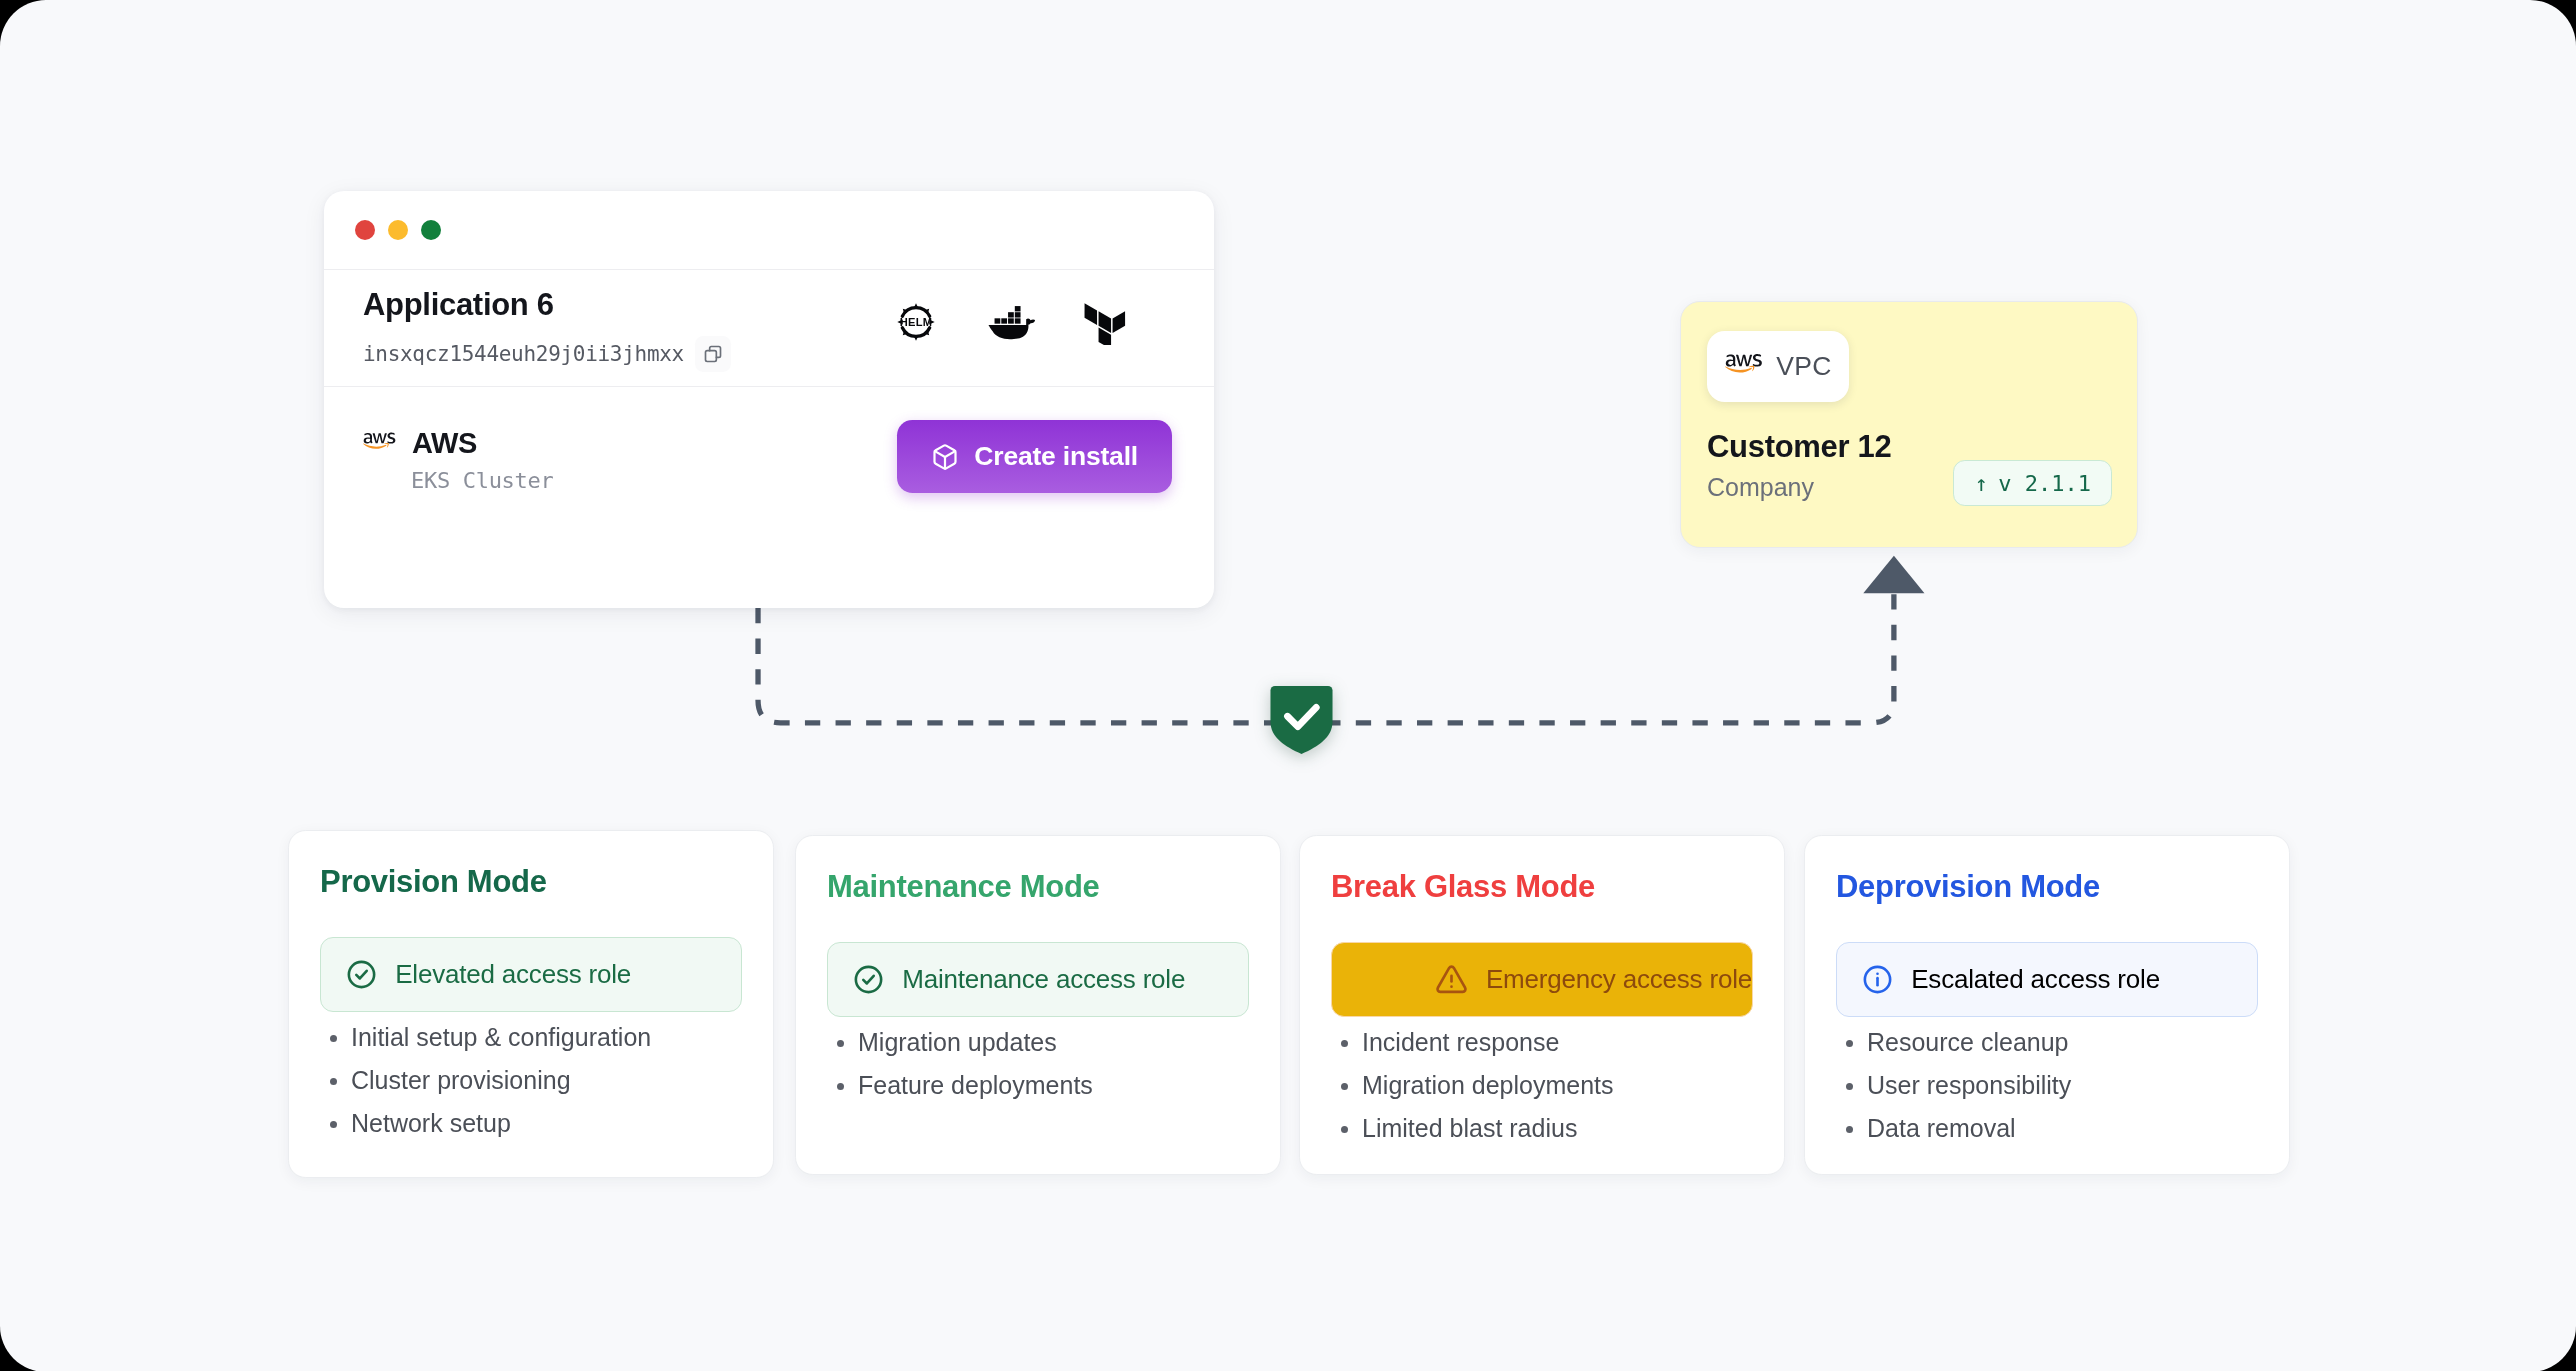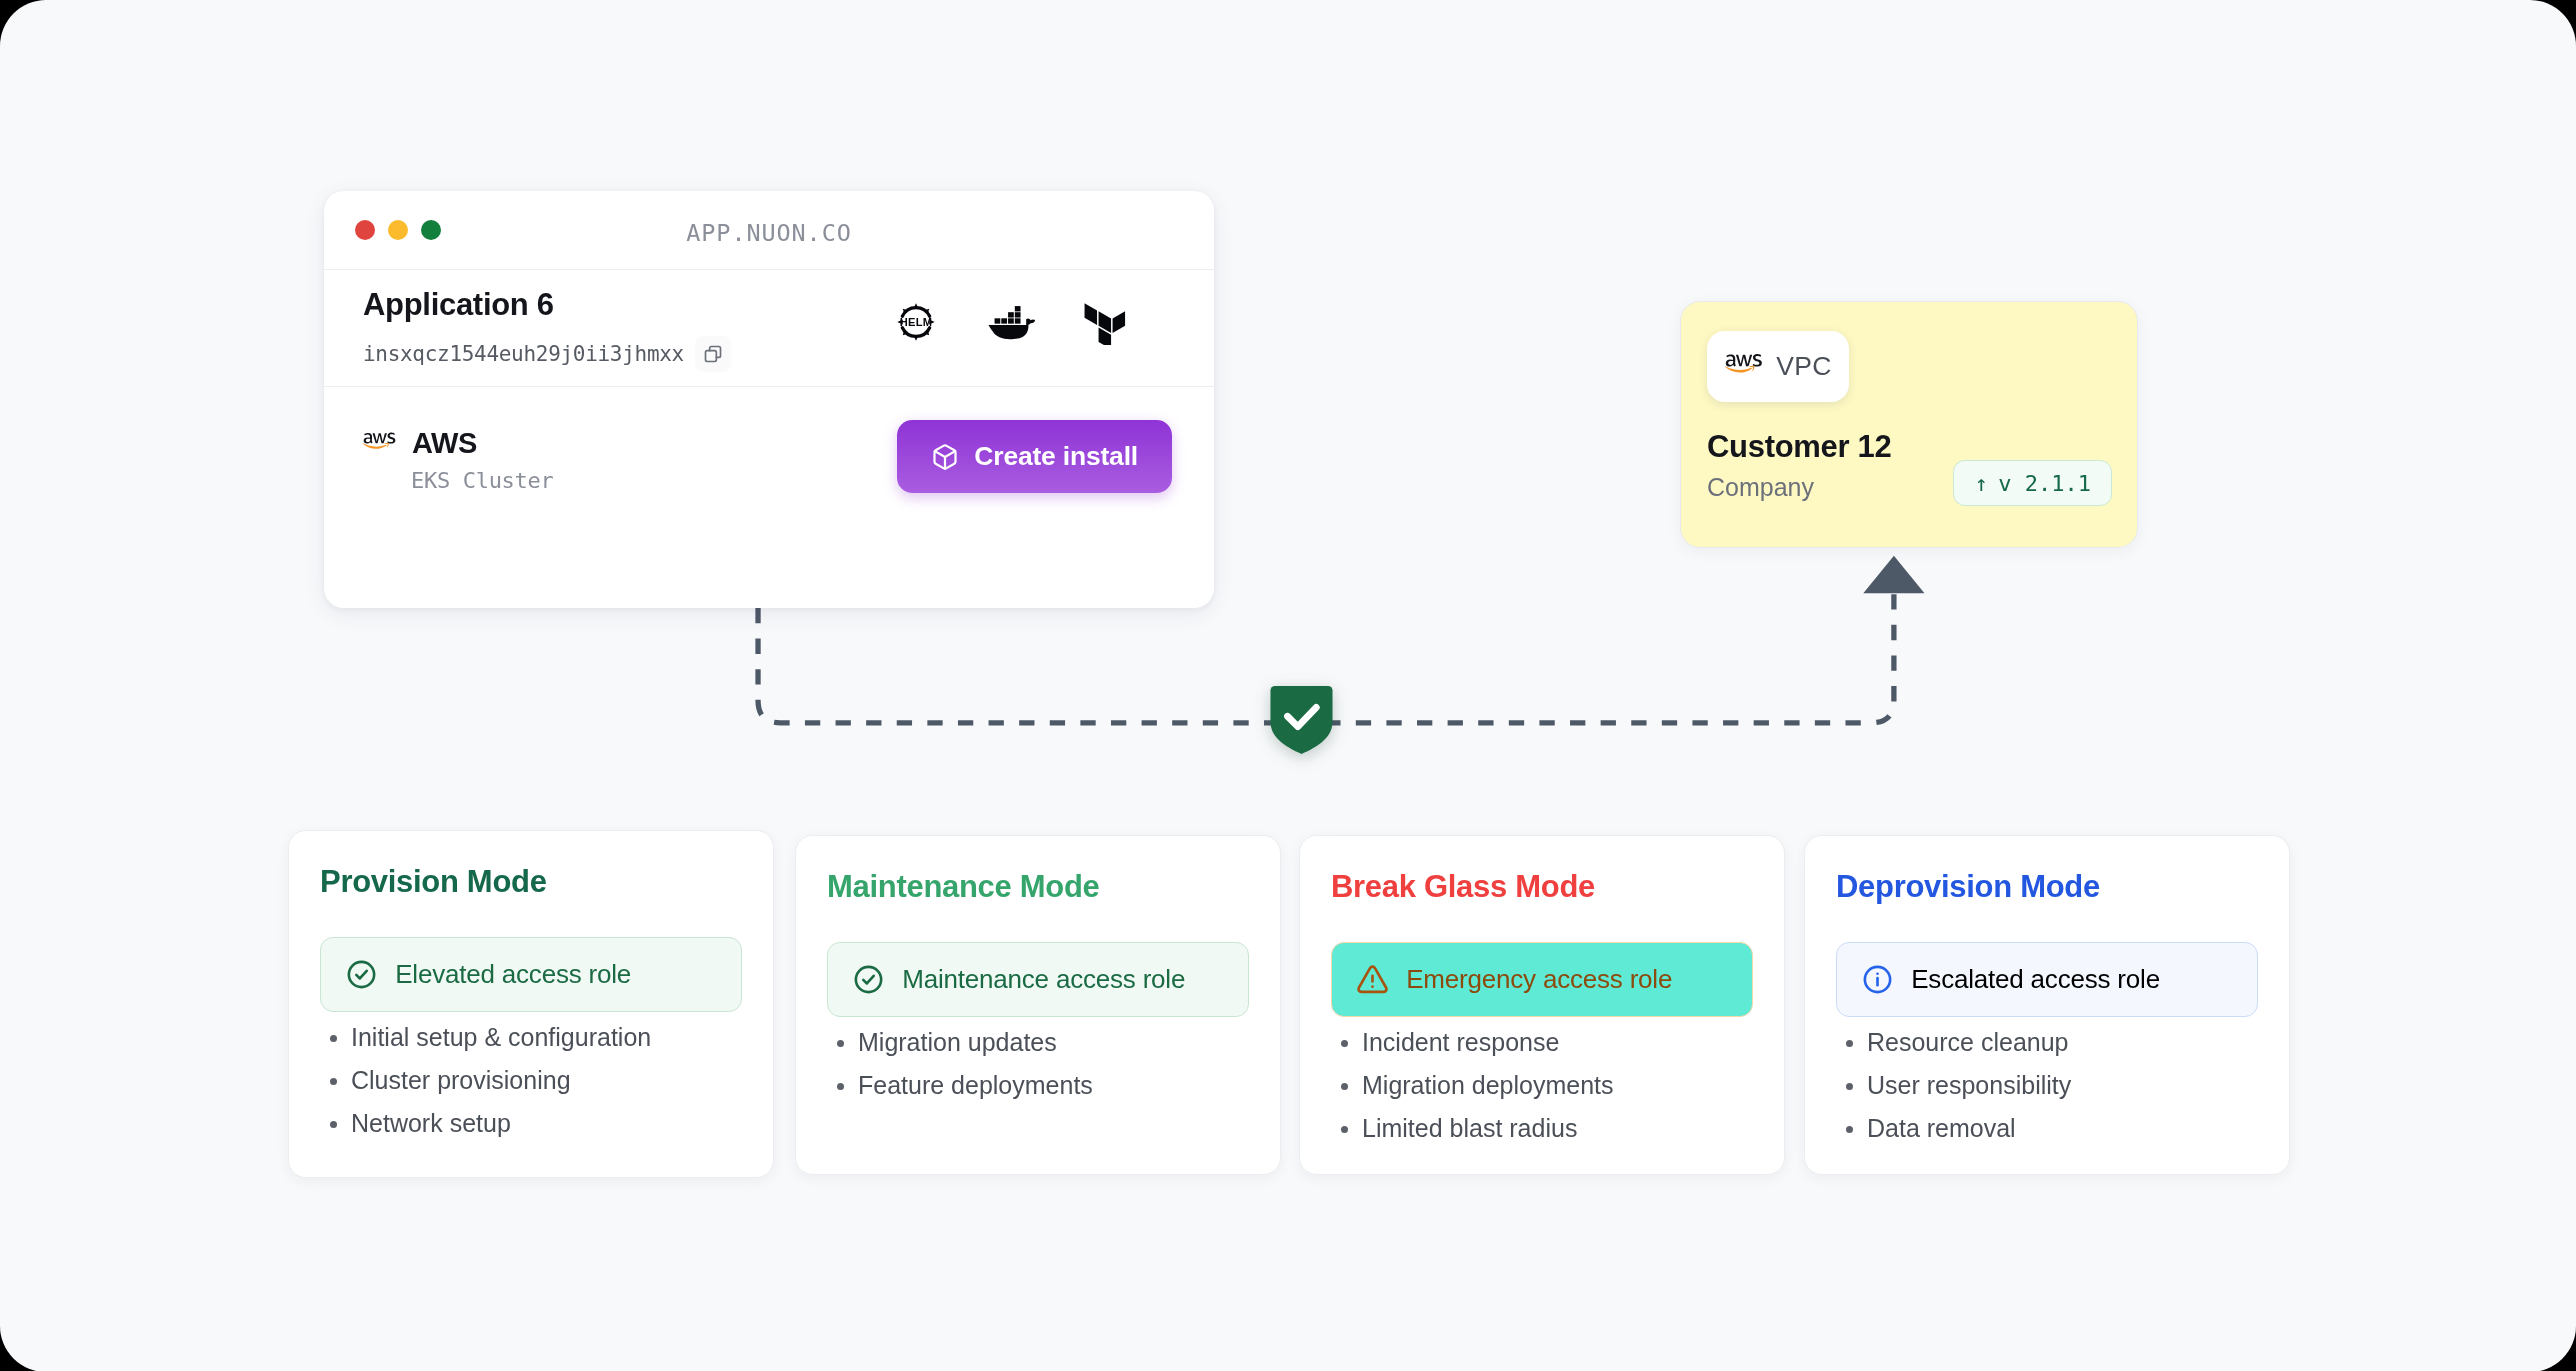--- a/index.html
+++ b/index.html
@@ -300,21 +300,21 @@
     left: -21px;
     top: 10px;
     width: 7px; height: 7px;
     border-radius: 50%;
     background: #5c6069;
   }
 
   
   .badge-green { background: #f1f9f4; border-color: #c8e6d2; }
   .badge-green .role-badge-label { color: #1a6b44; }
-  .badge-amber { background: #5eead4; border-color: #f8d7a8; }
+  .badge-amber { background: #eab308; border-color: #f8d7a8; justify-content: flex-end; }
   .badge-amber .role-badge-label { color: #8d4a0d; }
   .badge-blue  { background: #f4f7fe; border-color: #ccdcf8; }
   .badge-blue .role-badge-label { color: #000000; }
 
   .title-darkgreen  { color: #15684a; }
   .title-lightgreen { color: #35a56c; }
   .title-red        { color: #ef3f3f; }
   .title-blue       { color: #2357e0; }
 </style>
 </head>
@@ -333,21 +333,20 @@
   </svg>
 
   <div id="browser-window">
 
     <div id="browser-titlebar">
       <div class="traffic-lights">
         <div class="traffic-light tl-red"></div>
         <div class="traffic-light tl-yellow"></div>
         <div class="traffic-light tl-green"></div>
       </div>
-      <div id="browser-url">APP.NUON.CO</div>
     </div>
 
     <div id="app-header">
       <div id="app-title">Application 6</div>
 
       <div id="app-id-row">
         <span id="app-id">insxqcz1544euh29j0ii3jhmxx</span>
         <div id="copy-button">
           <svg width="20" height="20" viewBox="0 0 24 24" fill="none" stroke="#6b7079" stroke-width="2" stroke-linecap="round" stroke-linejoin="round">
             <rect x="3" y="8" width="13" height="13" rx="2"></rect>

